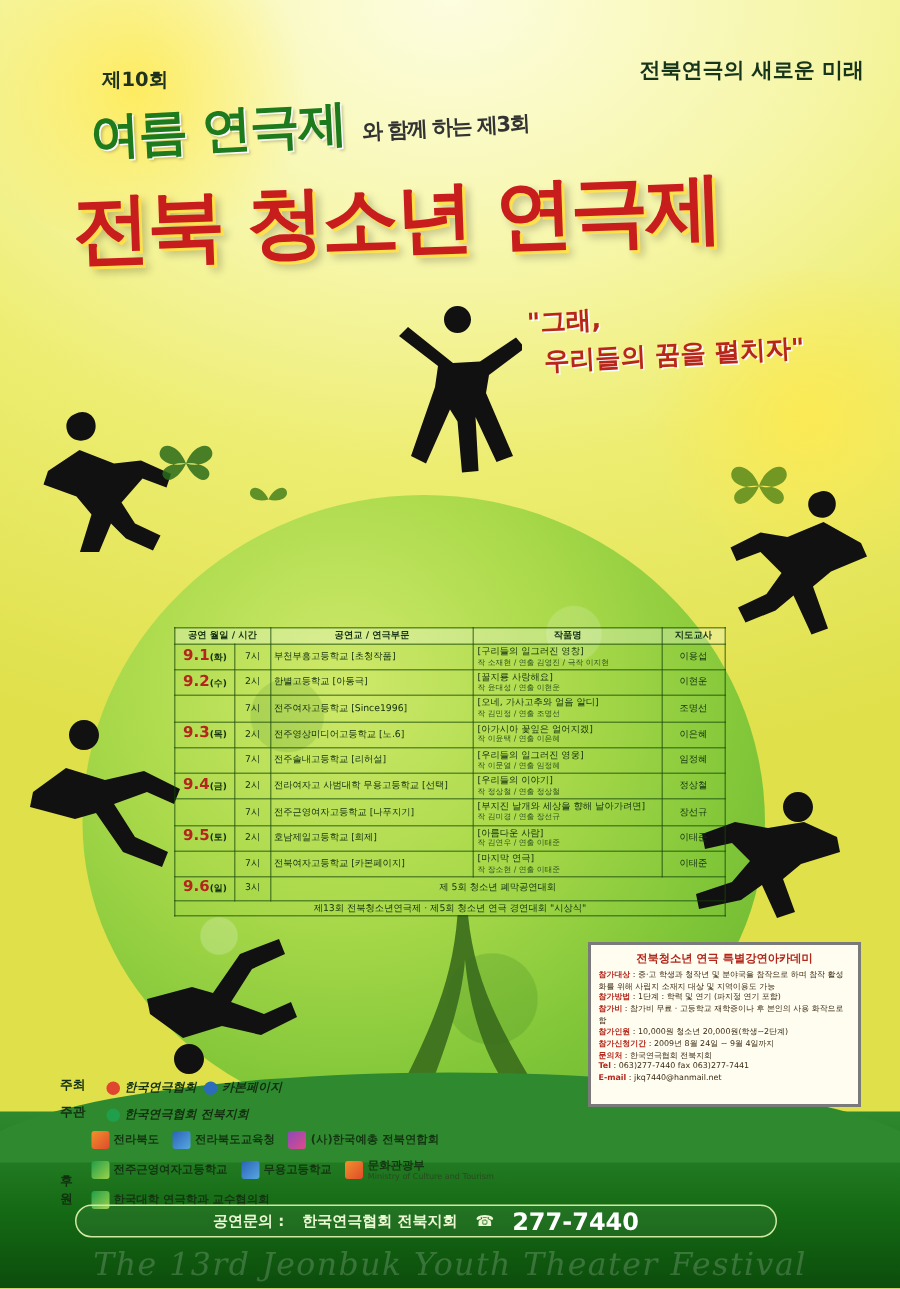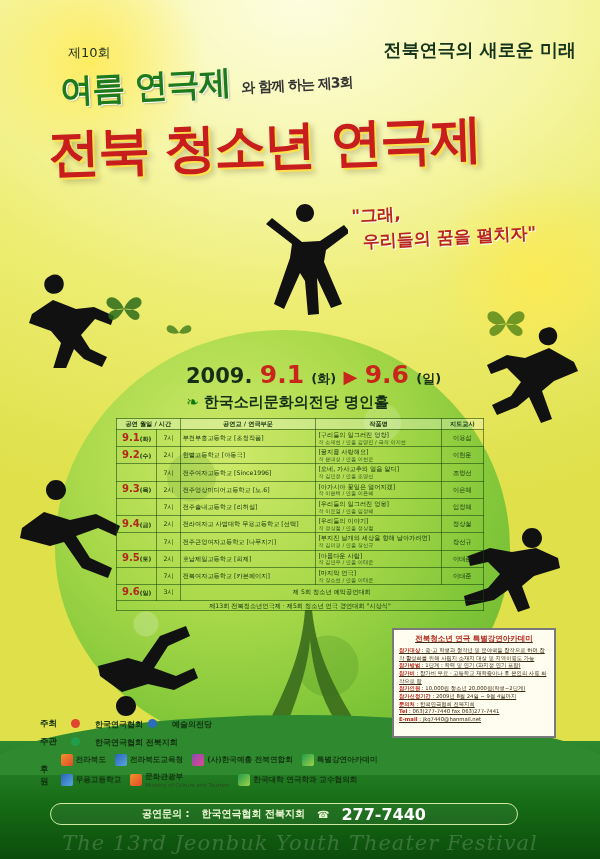--- a/index.html
+++ b/index.html
@@ -39,25 +39,25 @@
     background:
       radial-gradient(circle at 20% 70%, rgba(255,255,255,.45) 0 12px, transparent 13px),
       radial-gradient(circle at 72% 22%, rgba(255,255,255,.35) 0 18px, transparent 19px),
       radial-gradient(circle at 60% 80%, rgba(60,130,30,.5) 0 30px, transparent 31px),
       radial-gradient(circle at 30% 35%, rgba(60,130,30,.35) 0 24px, transparent 25px);
   }
   
   .tagline-top {
     position:absolute; right:24px; top:38px;
     font-family:"DejaVu Sans", sans-serif;
-    font-size:18px; font-weight:bold; color:#17351b;
+    font-size:14px; font-weight:bold; color:#17351b;
   }
   .ordinal {
     position:absolute; left:68px; top:44px;
-    font-size:13px; font-weight:normal; color:#20331f;text-align:center;
+    font-size:13px; font-weight:bold; color:#20331f;text-align:center;
   }
   .title-line1 {
     position:absolute; left:60px; top:58px; width:420px;
     font-size:33px; font-weight:bold; letter-spacing:-1px;
     color:#1d7a1d;
     text-shadow:1px 1px 0 #fff, 2px 2px 2px rgba(0,0,0,.2);
     transform:rotate(-3deg);
   }
   .title-line1 .sub {
     font-size:14px; color:#333; text-shadow:none; font-weight:bold;
@@ -111,38 +111,38 @@
   }
   .sched .c-date small{ font-size:6px; color:#12300f; }
   .sched .c-time { width:22px; text-align:center; }
   .sched .c-school { width:128px; }
   .sched .c-work { width:118px; }
   .sched .c-teacher { width:40px; text-align:center; }
   .sched .c-work .sub { display:block; font-size:5.2px; color:#30561f; }
   .sched .full { text-align:center; }
   
   .apply-box {
-    position:absolute; left:392px; top:628px; width:164px; min-height:110px;
+    position:absolute; left:392px; top:628px; width:182px; min-height:110px;
     background:#fffdf0;
     border:2px solid #7a7a7a;
     padding:4px 5px;
-    font-size:5.3px; line-height:1.45; color:#3a2a12;text-decoration:underline;
+    font-size:5.3px; line-height:1.45; color:#3a2a12;
   }
   .apply-title {
     text-align:center; font-size:7.5px; font-weight:bold; color:#b3261b;
     margin-bottom:2px;
   }
   .apply-box .lbl { color:#b3261b; font-weight:bold; }
   
   .credits { position:absolute; left:40px; top:718px; width:340px; font-size:8px; color:#123010; }
   .cred-row { display:flex; align-items:center; gap:5px; margin-bottom:6px; }
   .cred-key { width:26px; font-weight:bold; color:#123010; font-size:8.5px; }
   .logo {
-    display:inline-flex; align-items:flex-start; gap:15px;
-    font-size:8px; font-weight:bold; color:#123010;
+    display:inline-flex; align-items:flex-end; gap:3px;
+    font-size:8px; font-weight:bold; color:#123010;font-style:italic;
   }
   .dot { width:9px; height:9px; border-radius:50%; display:inline-block; }
   .sponsor-row { display:flex; flex-wrap:wrap; gap:6px 9px; align-items:center; width:530px; }
   .sponsor {
     display:inline-flex; align-items:center; gap:3px;
     font-size:7.6px; font-weight:bold; color:#143512;
     background:rgba(255,255,255,.0);
   }
   .sponsor .mark {
     width:12px; height:12px; border-radius:2px;
@@ -232,33 +232,21 @@
     <span>여름 연극제</span>
     <span class="sub">와 함께 하는 제3회</span>
   </div>
   <div class="title-line2">전북 청소년 연극제</div>
 
   <div class="slogan">
     <div>"그래,</div>
     <div class="l2">우리들의 꿈을 펼치자"</div>
   </div>
 
-  <div class="date-row">
-    <span>2009.</span>
-    <span class="big red">9.1</span>
-    <span class="paren">(화)</span>
-    <span class="arrow">▶</span>
-    <span class="big red">9.6</span>
-    <span class="paren">(일)</span>
-  </div>
-
-  <div class="venue-row">
-    <span class="leaf">❧</span>
-    <span>한국소리문화의전당 명인홀</span>
-  </div>
+
 
   <table class="sched">
     <thead>
       <tr>
         <th colspan="2">공연 월일 / 시간</th>
         <th>공연교 / 연극부문</th>
         <th>작품명</th>
         <th>지도교사</th>
       </tr>
     </thead>
@@ -353,21 +341,21 @@
 
   <div class="credits">
     <div class="cred-row">
       <span class="cred-key">주최</span>
       <span class="logo">
         <span class="dot" style="background:#e0452f"></span>
         <span>한국연극협회</span>
       </span>
       <span class="logo">
         <span class="dot" style="background:#2c6cb8"></span>
-        <span>예술의전당</span>
+        <span>카본페이지</span>
       </span>
     </div>
     <div class="cred-row">
       <span class="cred-key">주관</span>
       <span class="logo">
         <span class="dot" style="background:#1f9e4b"></span>
         <span>한국연극협회 전북지회</span>
       </span>
     </div>
     <div class="cred-row" style="align-items:flex-end">
@@ -380,21 +368,21 @@
           <span class="sponsor">
             <span class="mark b"></span>
             <span>전라북도교육청</span>
           </span>
           <span class="sponsor">
             <span class="mark p"></span>
             <span>(사)한국예총 전북연합회</span>
           </span>
           <span class="sponsor">
             <span class="mark g"></span>
-            <span>특별강연아카데미</span>
+            <span>전주근영여자고등학교</span>
           </span>
           <span class="sponsor">
             <span class="mark b"></span>
             <span>무용고등학교</span>
           </span>
           <span class="sponsor">
             <span class="mark o"></span>
             <span>문화관광부<span class="sub">Ministry of Culture and Tourism</span></span>
           </span>
           <span class="sponsor">

